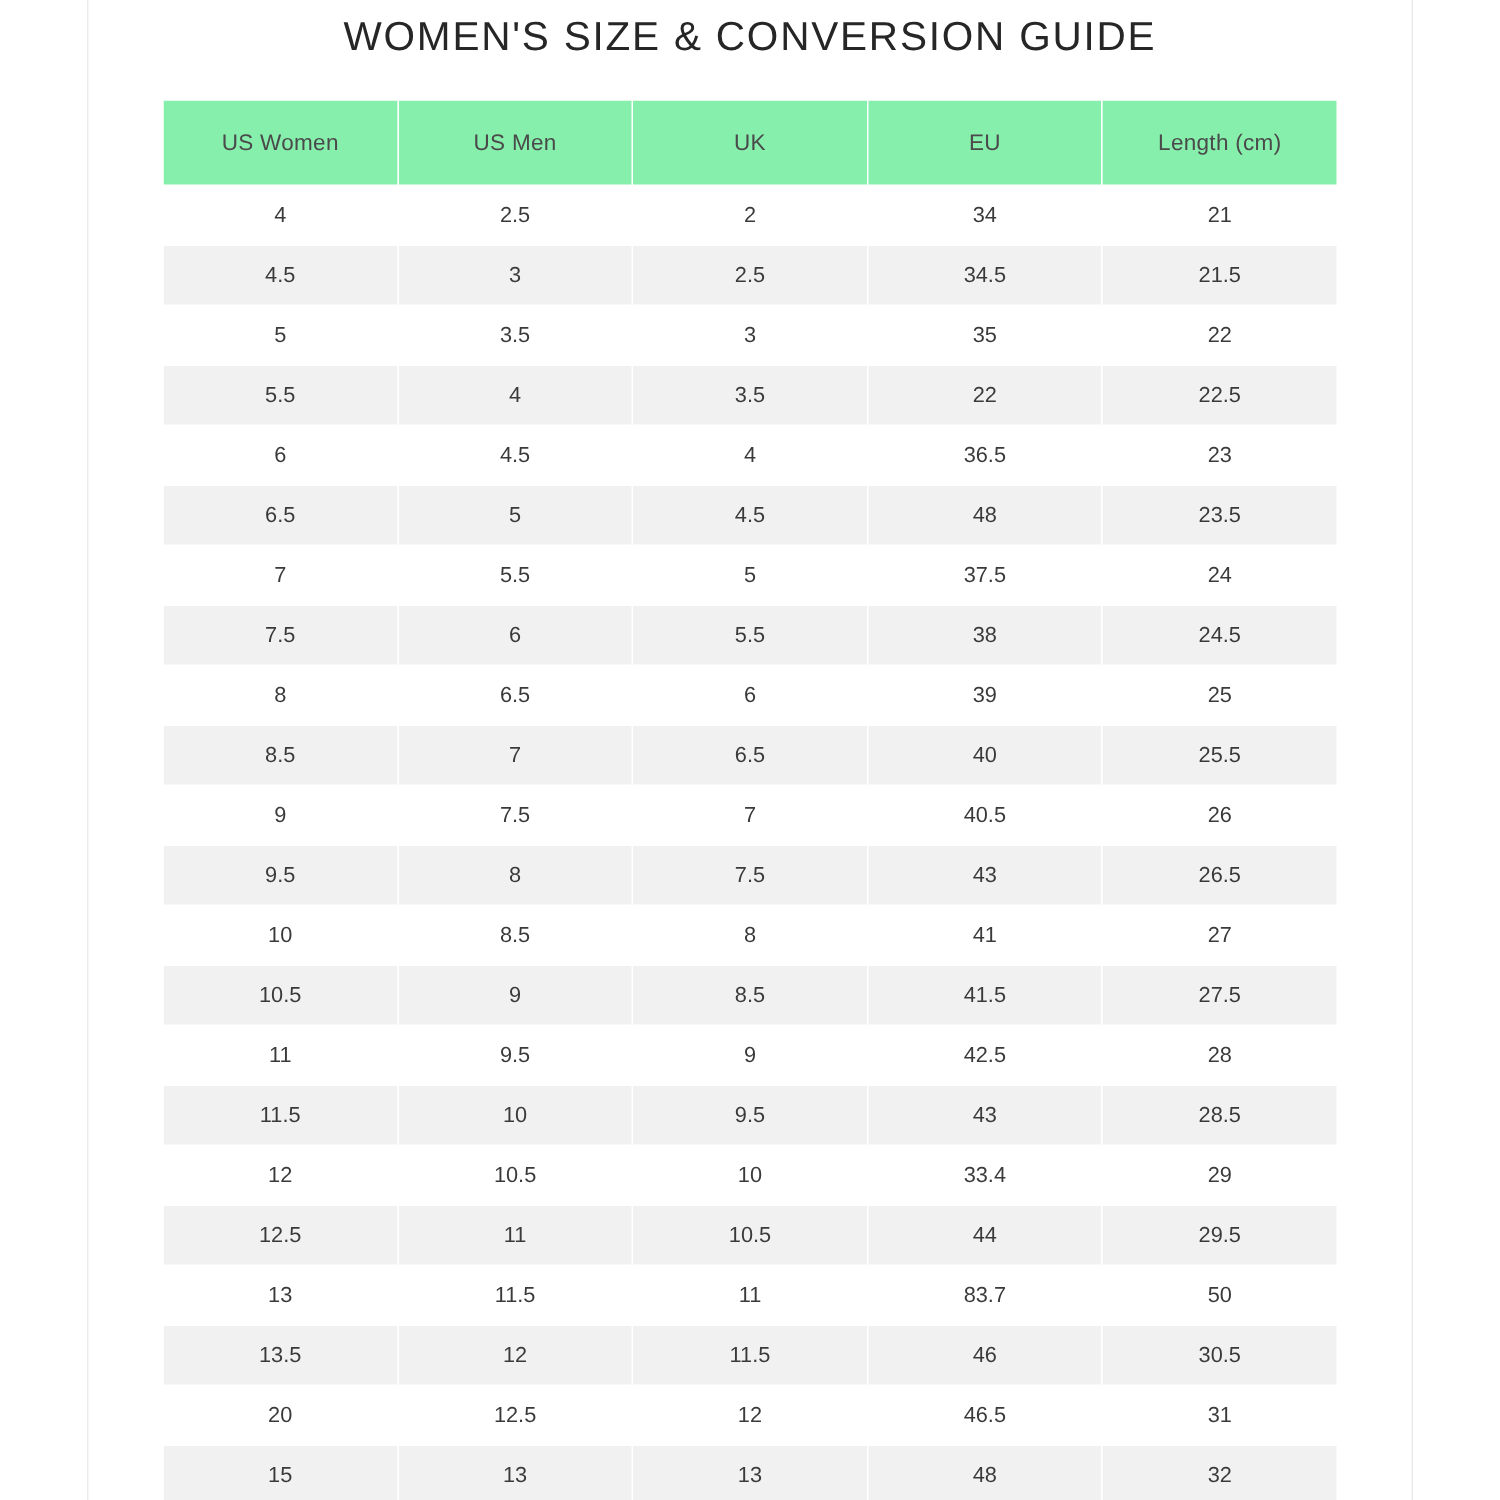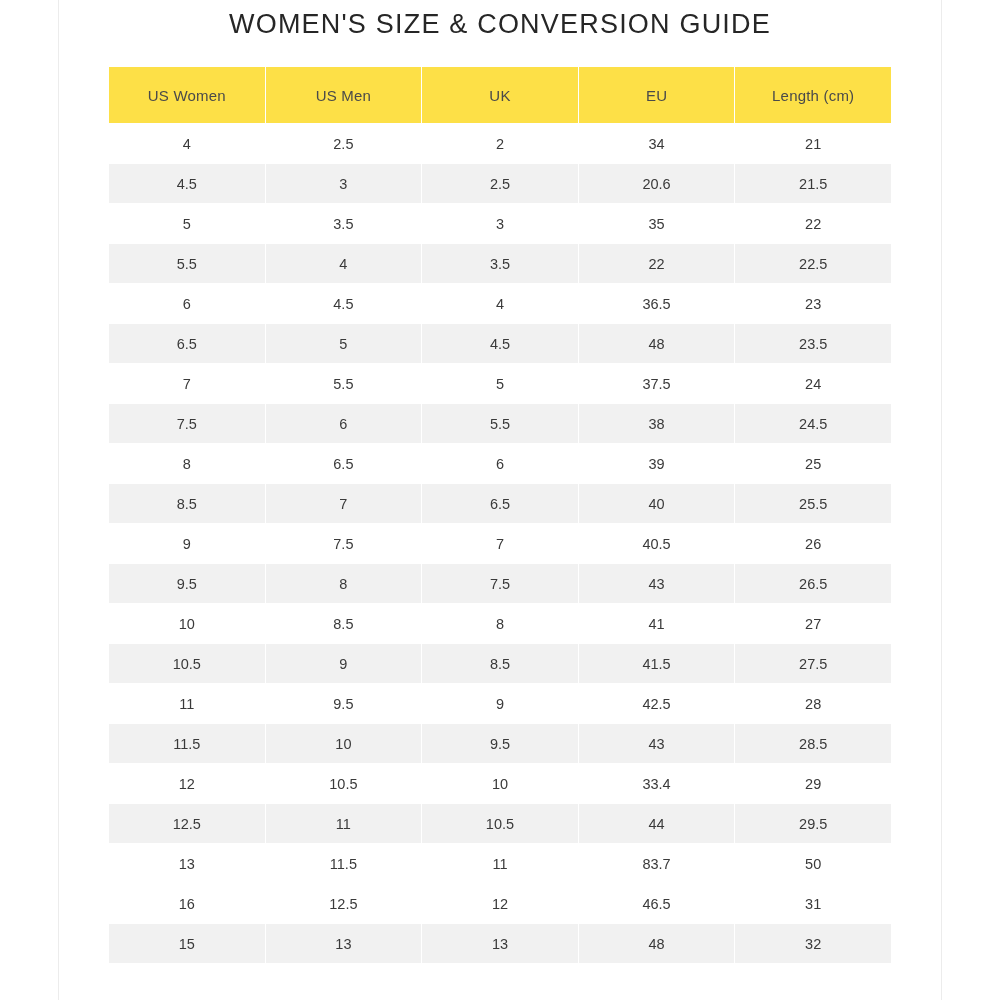--- a/index.html
+++ b/index.html
@@ -56,21 +56,21 @@
   table.size-table td {
     text-align: center;
     font-weight: 400;
     font-size: 14.5px;
     color: #3a3a3a;
     height: 39px;
     padding: 0;
     border: 1px solid #ffffff;
   }
   table.size-table thead th {
-    background: #fde047;
+    background: #86efac;
     height: 56px;
     font-size: 15px;
     color: #4a4a4a;
     letter-spacing: 0.2px;
   }
   table.size-table tbody tr.odd td {
     background: #ffffff;
   }
   table.size-table tbody tr.even td {
     background: #f1f1f1;
@@ -101,21 +101,21 @@
             <td>4</td>
             <td>2.5</td>
             <td>2</td>
             <td>34</td>
             <td>21</td>
           </tr>
           <tr class="even">
             <td>4.5</td>
             <td>3</td>
             <td>2.5</td>
-            <td>20.6</td>
+            <td>34.5</td>
             <td>21.5</td>
           </tr>
           <tr class="odd">
             <td>5</td>
             <td>3.5</td>
             <td>3</td>
             <td>35</td>
             <td>22</td>
           </tr>
           <tr class="even">
@@ -223,22 +223,29 @@
             <td>44</td>
             <td>29.5</td>
           </tr>
           <tr class="odd">
             <td>13</td>
             <td>11.5</td>
             <td>11</td>
             <td>83.7</td>
             <td>50</td>
           </tr>
-          <tr class="odd">
-            <td>16</td>
+          <tr class="even">
+            <td>13.5</td>
+            <td>12</td>
+            <td>11.5</td>
+            <td>46</td>
+            <td>30.5</td>
+          </tr>
+          <tr class="odd">
+            <td>20</td>
             <td>12.5</td>
             <td>12</td>
             <td>46.5</td>
             <td>31</td>
           </tr>
           <tr class="even">
             <td>15</td>
             <td>13</td>
             <td>13</td>
             <td>48</td>

